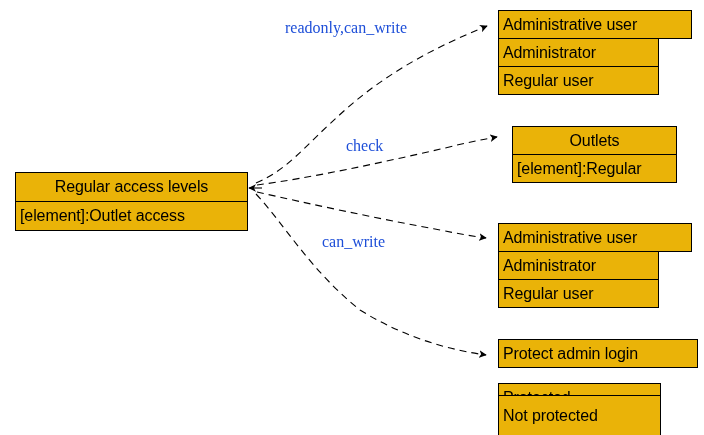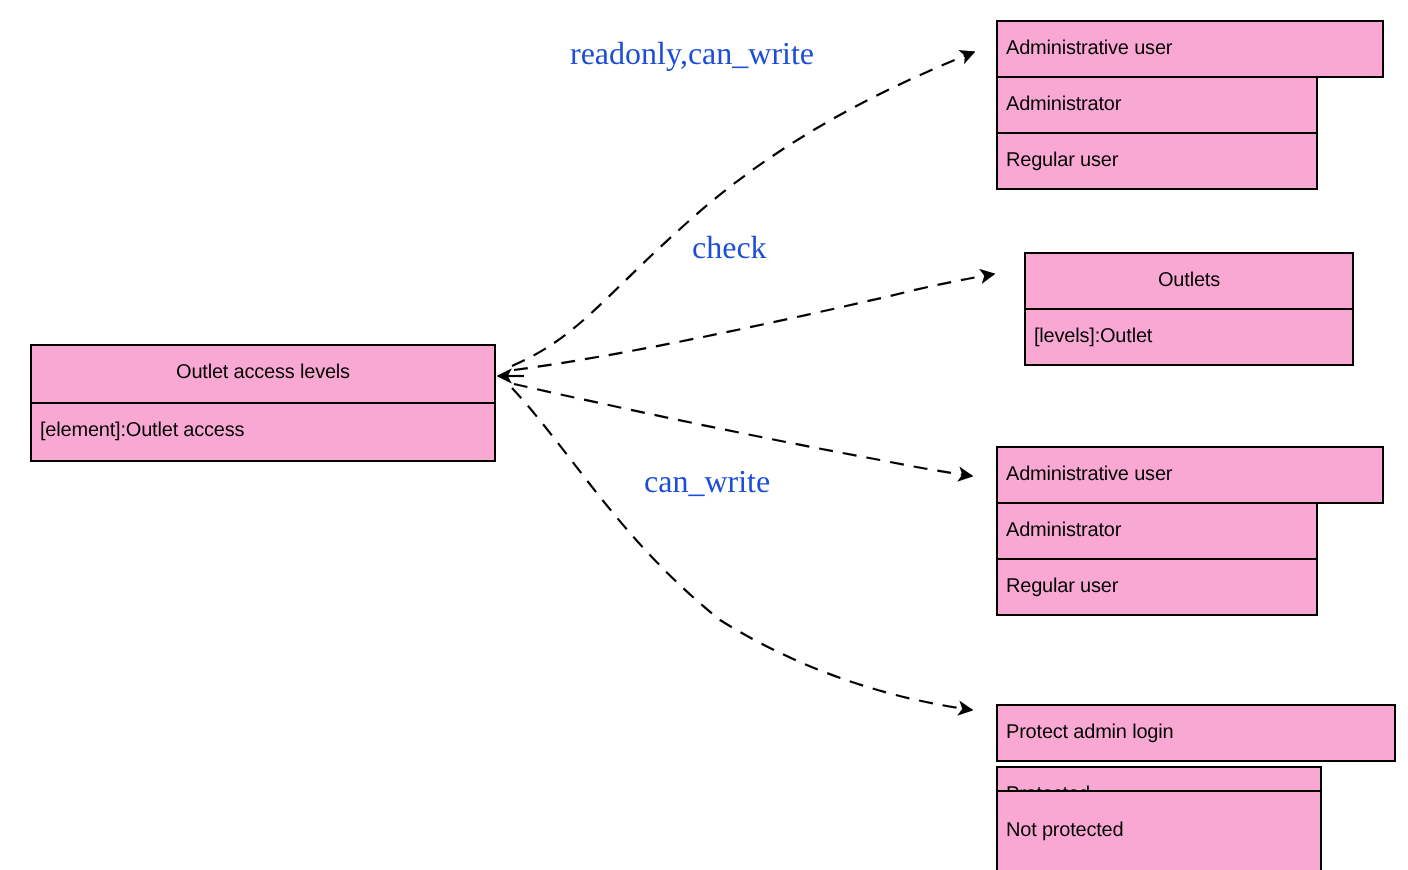--- a/index.html
+++ b/index.html
@@ -24,23 +24,23 @@
     pointer-events: none;
   }
   .node {
     position: absolute;
     box-sizing: border-box;
   }
   .cell {
     position: absolute;
     box-sizing: border-box;
     border: 1px solid #000000;
-    background: #f9a8d4;
+    background: #eab308;
     font-family: "Liberation Sans", sans-serif;
-    font-size: 10px;
+    font-size: 16px;
     line-height: 1;
     color: #000000;
     white-space: nowrap;
     display: flex;
     align-items: center;
     padding: 0 4px;
     letter-spacing: -0.1px;
   }
   .cell.center { justify-content: center; padding: 12px; }
   .cell.left { justify-content: flex-start; }
@@ -73,47 +73,47 @@
     <path d="M 256 183 C 290 168 300 150 345 110 C 390 70 440 45 487 26" stroke="#000000" stroke-width="1.1" fill="none" stroke-dasharray="7,5" marker-end="url(#arrow-right)"></path>
 
     <path d="M 257 185 C 310 178 380 163 445 148 C 465 143 480 140 497 137" stroke="#000000" stroke-width="1.1" fill="none" stroke-dasharray="7,5" marker-end="url(#arrow-right)"></path>
 
     <path d="M 257 192 C 310 204 375 218 440 230 C 460 234 472 236 486 238" stroke="#000000" stroke-width="1.1" fill="none" stroke-dasharray="7,5" marker-end="url(#arrow-right)"></path>
 
     <path d="M 256 194 C 285 225 310 270 360 310 C 405 338 450 350 486 355" stroke="#000000" stroke-width="1.1" fill="none" stroke-dasharray="7,5" marker-end="url(#arrow-right)"></path>
   </svg>
 
   <div class="node">
-    <div class="cell center" style="left:15px; top:172px; width:233px; height:30px;">Outlet access levels</div>
+    <div class="cell center" style="left:15px; top:172px; width:233px; height:30px;">Regular access levels</div>
     <div class="cell left" style="left:15px; top:201px; width:233px; height:30px;">[element]:Outlet access</div>
   </div>
 
   <div class="node">
     <div class="cell left" style="left:498px; top:10px; width:194px; height:29px;">Administrative user</div>
     <div class="cell left" style="left:498px; top:38px; width:161px; height:29px;">Administrator</div>
     <div class="cell left" style="left:498px; top:66px; width:161px; height:29px;">Regular user</div>
   </div>
 
   <div class="node">
     <div class="cell center" style="left:512px; top:126px; width:165px; height:29px;">Outlets</div>
-    <div class="cell left" style="left:512px; top:154px; width:165px; height:29px;">[levels]:Outlet</div>
+    <div class="cell left" style="left:512px; top:154px; width:165px; height:29px;">[element]:Regular</div>
   </div>
 
   <div class="node">
     <div class="cell left" style="left:498px; top:223px; width:194px; height:29px;">Administrative user</div>
     <div class="cell left" style="left:498px; top:251px; width:161px; height:29px;">Administrator</div>
     <div class="cell left" style="left:498px; top:279px; width:161px; height:29px;">Regular user</div>
   </div>
 
   <div class="node">
-    <div class="cell left" style="left:498px; top:339px; width:200px; height:29px;margin-top:13px;">Protect admin login</div>
+    <div class="cell left" style="left:498px; top:339px; width:200px; height:29px;">Protect admin login</div>
     <div class="cell left" style="left:498px; top:383px; width:163px; height:29px;text-align:center;">Protected</div>
     <div class="cell left" style="left:498px; top:395px; width:163px; height:41px;">Not protected</div>
   </div>
 
   <div class="edge-label" style="left:285px; top:20px;">readonly,can_write</div>
 
-  <div class="edge-label" style="left:346px; top:117px;">check</div>
+  <div class="edge-label" style="left:346px; top:138px;">check</div>
 
 
   <div class="edge-label" style="left:322px; top:234px;">can_write</div>
 
 </div>
 
 </body></html>

